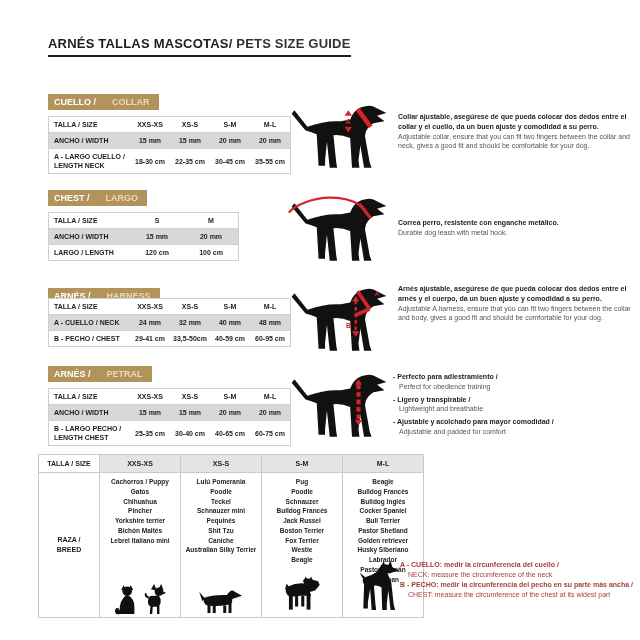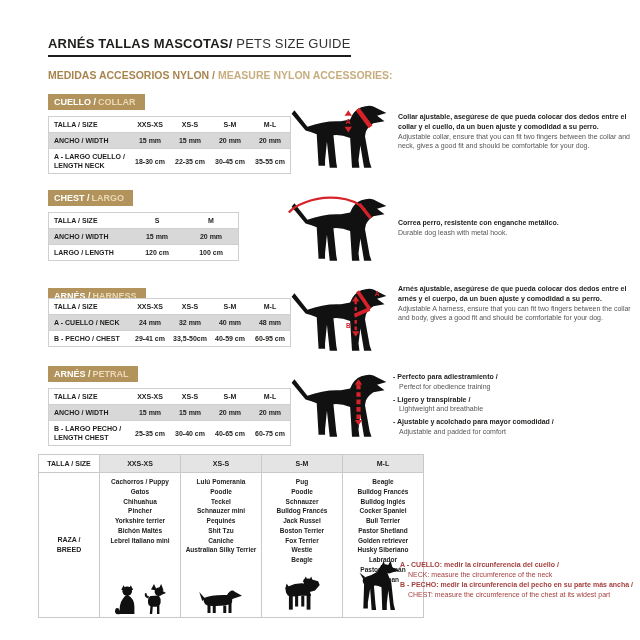--- a/index.html
+++ b/index.html
@@ -2,28 +2,28 @@
 <html><head>
 <meta charset="utf-8">
 <style>
   html,body{margin:0;padding:0;background:#fff;}
   body{width:640px;height:640px;font-family:"Liberation Sans",sans-serif;-webkit-font-smoothing:antialiased;}
   .page{position:relative;width:640px;height:640px;background:#fff;color:#1d1d1b;overflow:hidden;}
 
   
   .title{position:absolute;left:48px;top:36px;font-size:13px;letter-spacing:.2px;border-bottom:2px solid #1d1d1b;padding-bottom:4px;white-space:nowrap;}
   .title .t-es{font-weight:bold;color:#1d1d1b;}
-  .title .t-en{font-weight:normal;color:#333;}
+  .title .t-en{font-weight:bold;color:#333;}
   .subtitle{position:absolute;left:48px;top:69px;font-size:10.5px;white-space:nowrap;}
   .subtitle .s-es{font-weight:bold;color:#a8854f;}
   .subtitle .s-en{font-weight:bold;color:#c7ad7e;}
 
   
   .badge{position:absolute;left:48px;background:#b2935c;color:#fff;font-size:9px;font-weight:bold;padding:3px 9px 3px 6px;white-space:nowrap;}
-  .badge .b-en{color:#ead9b6;margin-left:2px;text-align:right;}
+  .badge .b-en{color:#ead9b6;margin-left:16px;text-align:right;}
 
   
   table.sz{position:absolute;left:48px;border-collapse:collapse;border:1px solid #cfcfcf;background:#fff;}
   table.sz td{border-top:1px solid #cfcfcf;border-bottom:1px solid #cfcfcf;font-size:7px;font-weight:bold;color:#1d1d1b;text-align:center;padding:3px 2px;line-height:1.3;}
   table.sz td.lbl{text-align:left;padding-left:5px;width:74px;white-space:pre-line;}
   table.sz td.v{width:36px;}
   table.sz td.v2{width:50px;}
   table.sz tr.shade td{background:#d8d8d8;}
 
   
@@ -59,23 +59,20 @@
 <div class="page">
 
   <svg width="0" height="0" style="position:absolute" aria-hidden="true">
     <defs>
       <path id="dogbody" d="M8,6 L22,24 Q40,17 58,18 L68,16 Q72,6 80,3 Q88,0 93,2 L107,9 L97,12 L105,18 L93,20 Q87,24 85,29 L84,34 L89,62 L91,68 L83,68 L79,44 L77,60 L78,68 L70,68 L68,36 Q58,32 50,33 L53,62 L54,68 L46,68 L43,40 L41,60 L41,66 L34,66 L32,32 Q25,29 20,28 L5,10 Z"></path>
     </defs>
   </svg>
 
   <div class="title">
     <span class="t-es">ARNÉS TALLAS MASCOTAS/</span><span class="t-en"> PETS SIZE GUIDE</span>
-  </div>
-  <div class="subtitle">
-    <span class="s-es">MEDIDAS ACCESORIOS NYLON / </span><span class="s-en">MEASURE NYLON ACCESSORIES:</span>
   </div>
 
   <div class="badge" style="top:94px">
     <span class="b-es">CUELLO /</span><span class="b-en">COLLAR</span>
   </div>
   <table class="sz" style="top:116px">
     <tbody>
         <tr>
       <td class="lbl">TALLA / SIZE</td>
       <td class="v">XXS-XS</td>

